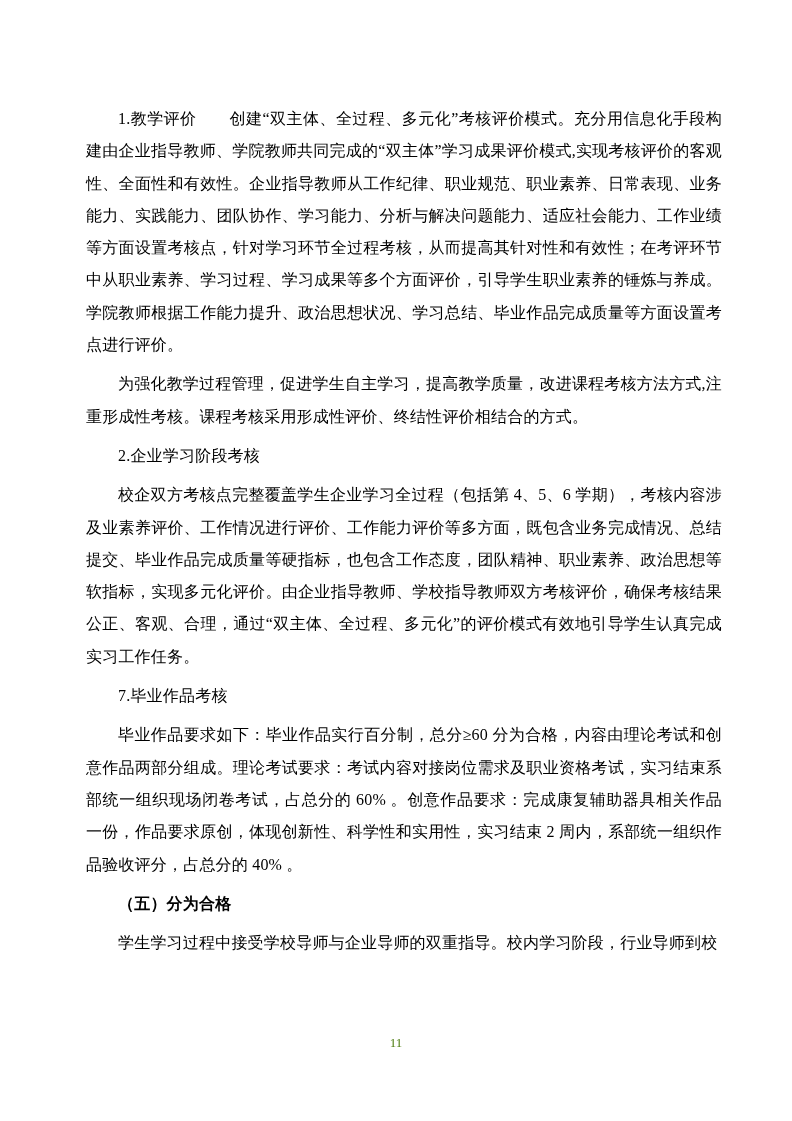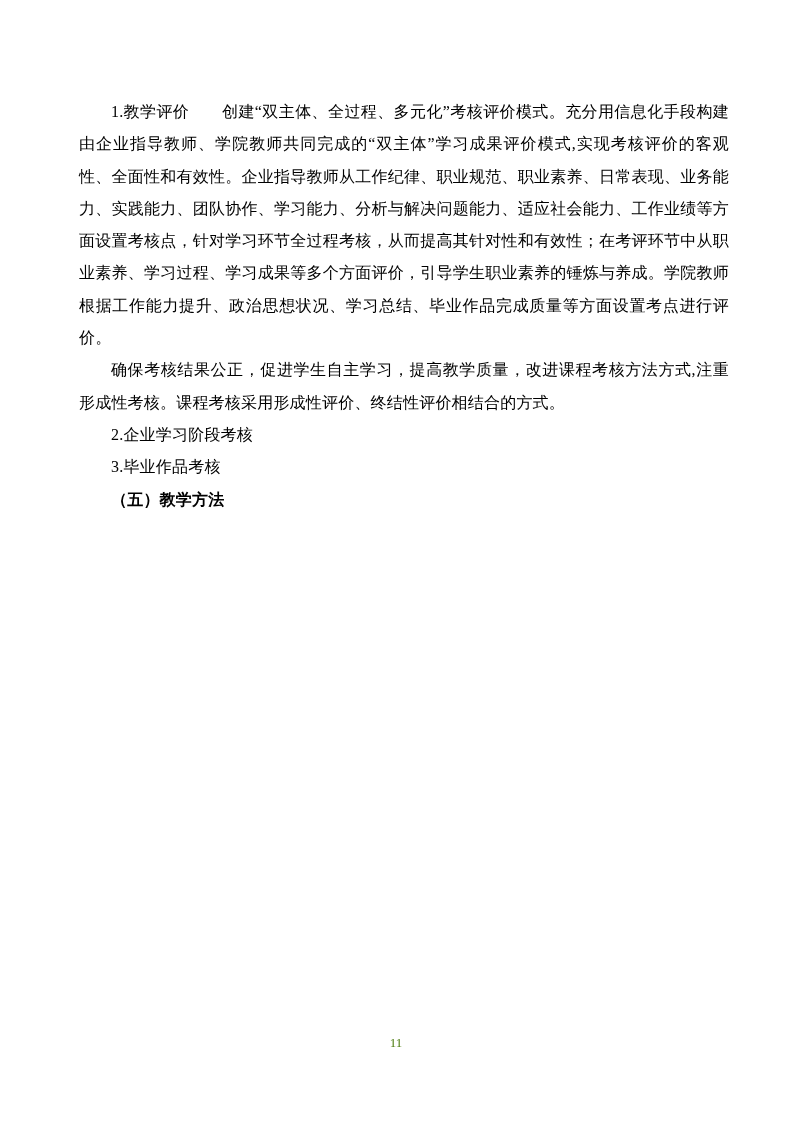--- a/index.html
+++ b/index.html
@@ -22,21 +22,21 @@
     top: 96px;
     width: 650px;
     font-size: 16px;
     line-height: 32.3px;
     text-align: justify;
     text-align-last: left;
     word-break: break-all;
     letter-spacing: 0.2px;
   }
   .doc-body p {
-    margin: 0;
+    margin: 7px;
     padding: 0;
     text-indent: 2em;
   }
   .doc-body p.section-heading {
     font-weight: bold;
   }
   .page-footer {
     position: absolute;
     left: 0;
     top: 1034px;
@@ -48,21 +48,24 @@
     color: #4d7c0f;
   }
 </style>
 </head>
 <body>
 
 <div class="page">
 
   <div class="doc-body">
     <p>1.教学评价　　创建“双主体、全过程、多元化”考核评价模式。充分用信息化手段构建由企业指导教师、学院教师共同完成的“双主体”学习成果评价模式,实现考核评价的客观性、全面性和有效性。企业指导教师从工作纪律、职业规范、职业素养、日常表现、业务能力、实践能力、团队协作、学习能力、分析与解决问题能力、适应社会能力、工作业绩等方面设置考核点，针对学习环节全过程考核，从而提高其针对性和有效性；在考评环节中从职业素养、学习过程、学习成果等多个方面评价，引导学生职业素养的锤炼与养成。学院教师根据工作能力提升、政治思想状况、学习总结、毕业作品完成质量等方面设置考点进行评价。</p>
-    <p>确保考核结果公正，促进学生自主学习，提高教学质量，改进课程考核方法方式,注重形成性考核。课程考核采用形成性评价、终结性评价相结合的方式。</p>
+    <p>为强化教学过程管理，促进学生自主学习，提高教学质量，改进课程考核方法方式,注重形成性考核。课程考核采用形成性评价、终结性评价相结合的方式。</p>
     <p>2.企业学习阶段考核</p>
-    <p>3.毕业作品考核</p>
-    <p class="section-heading">（五）教学方法</p>
+    <p>校企双方考核点完整覆盖学生企业学习全过程（包括第 4、5、6 学期），考核内容涉及业素养评价、工作情况进行评价、工作能力评价等多方面，既包含业务完成情况、总结提交、毕业作品完成质量等硬指标，也包含工作态度，团队精神、职业素养、政治思想等软指标，实现多元化评价。由企业指导教师、学校指导教师双方考核评价，确保考核结果公正、客观、合理，通过“双主体、全过程、多元化”的评价模式有效地引导学生认真完成实习工作任务。</p>
+    <p>7.毕业作品考核</p>
+    <p>毕业作品要求如下：毕业作品实行百分制，总分≥60 分为合格，内容由理论考试和创意作品两部分组成。理论考试要求：考试内容对接岗位需求及职业资格考试，实习结束系部统一组织现场闭卷考试，占总分的 60% 。创意作品要求：完成康复辅助器具相关作品一份，作品要求原创，体现创新性、科学性和实用性，实习结束 2 周内，系部统一组织作品验收评分，占总分的 40% 。</p>
+    <p class="section-heading">（五）分为合格</p>
+    <p>学生学习过程中接受学校导师与企业导师的双重指导。校内学习阶段，行业导师到校</p>
   </div>
 
   <div class="page-footer">11</div>
 
 </div>
 
 </body></html>

